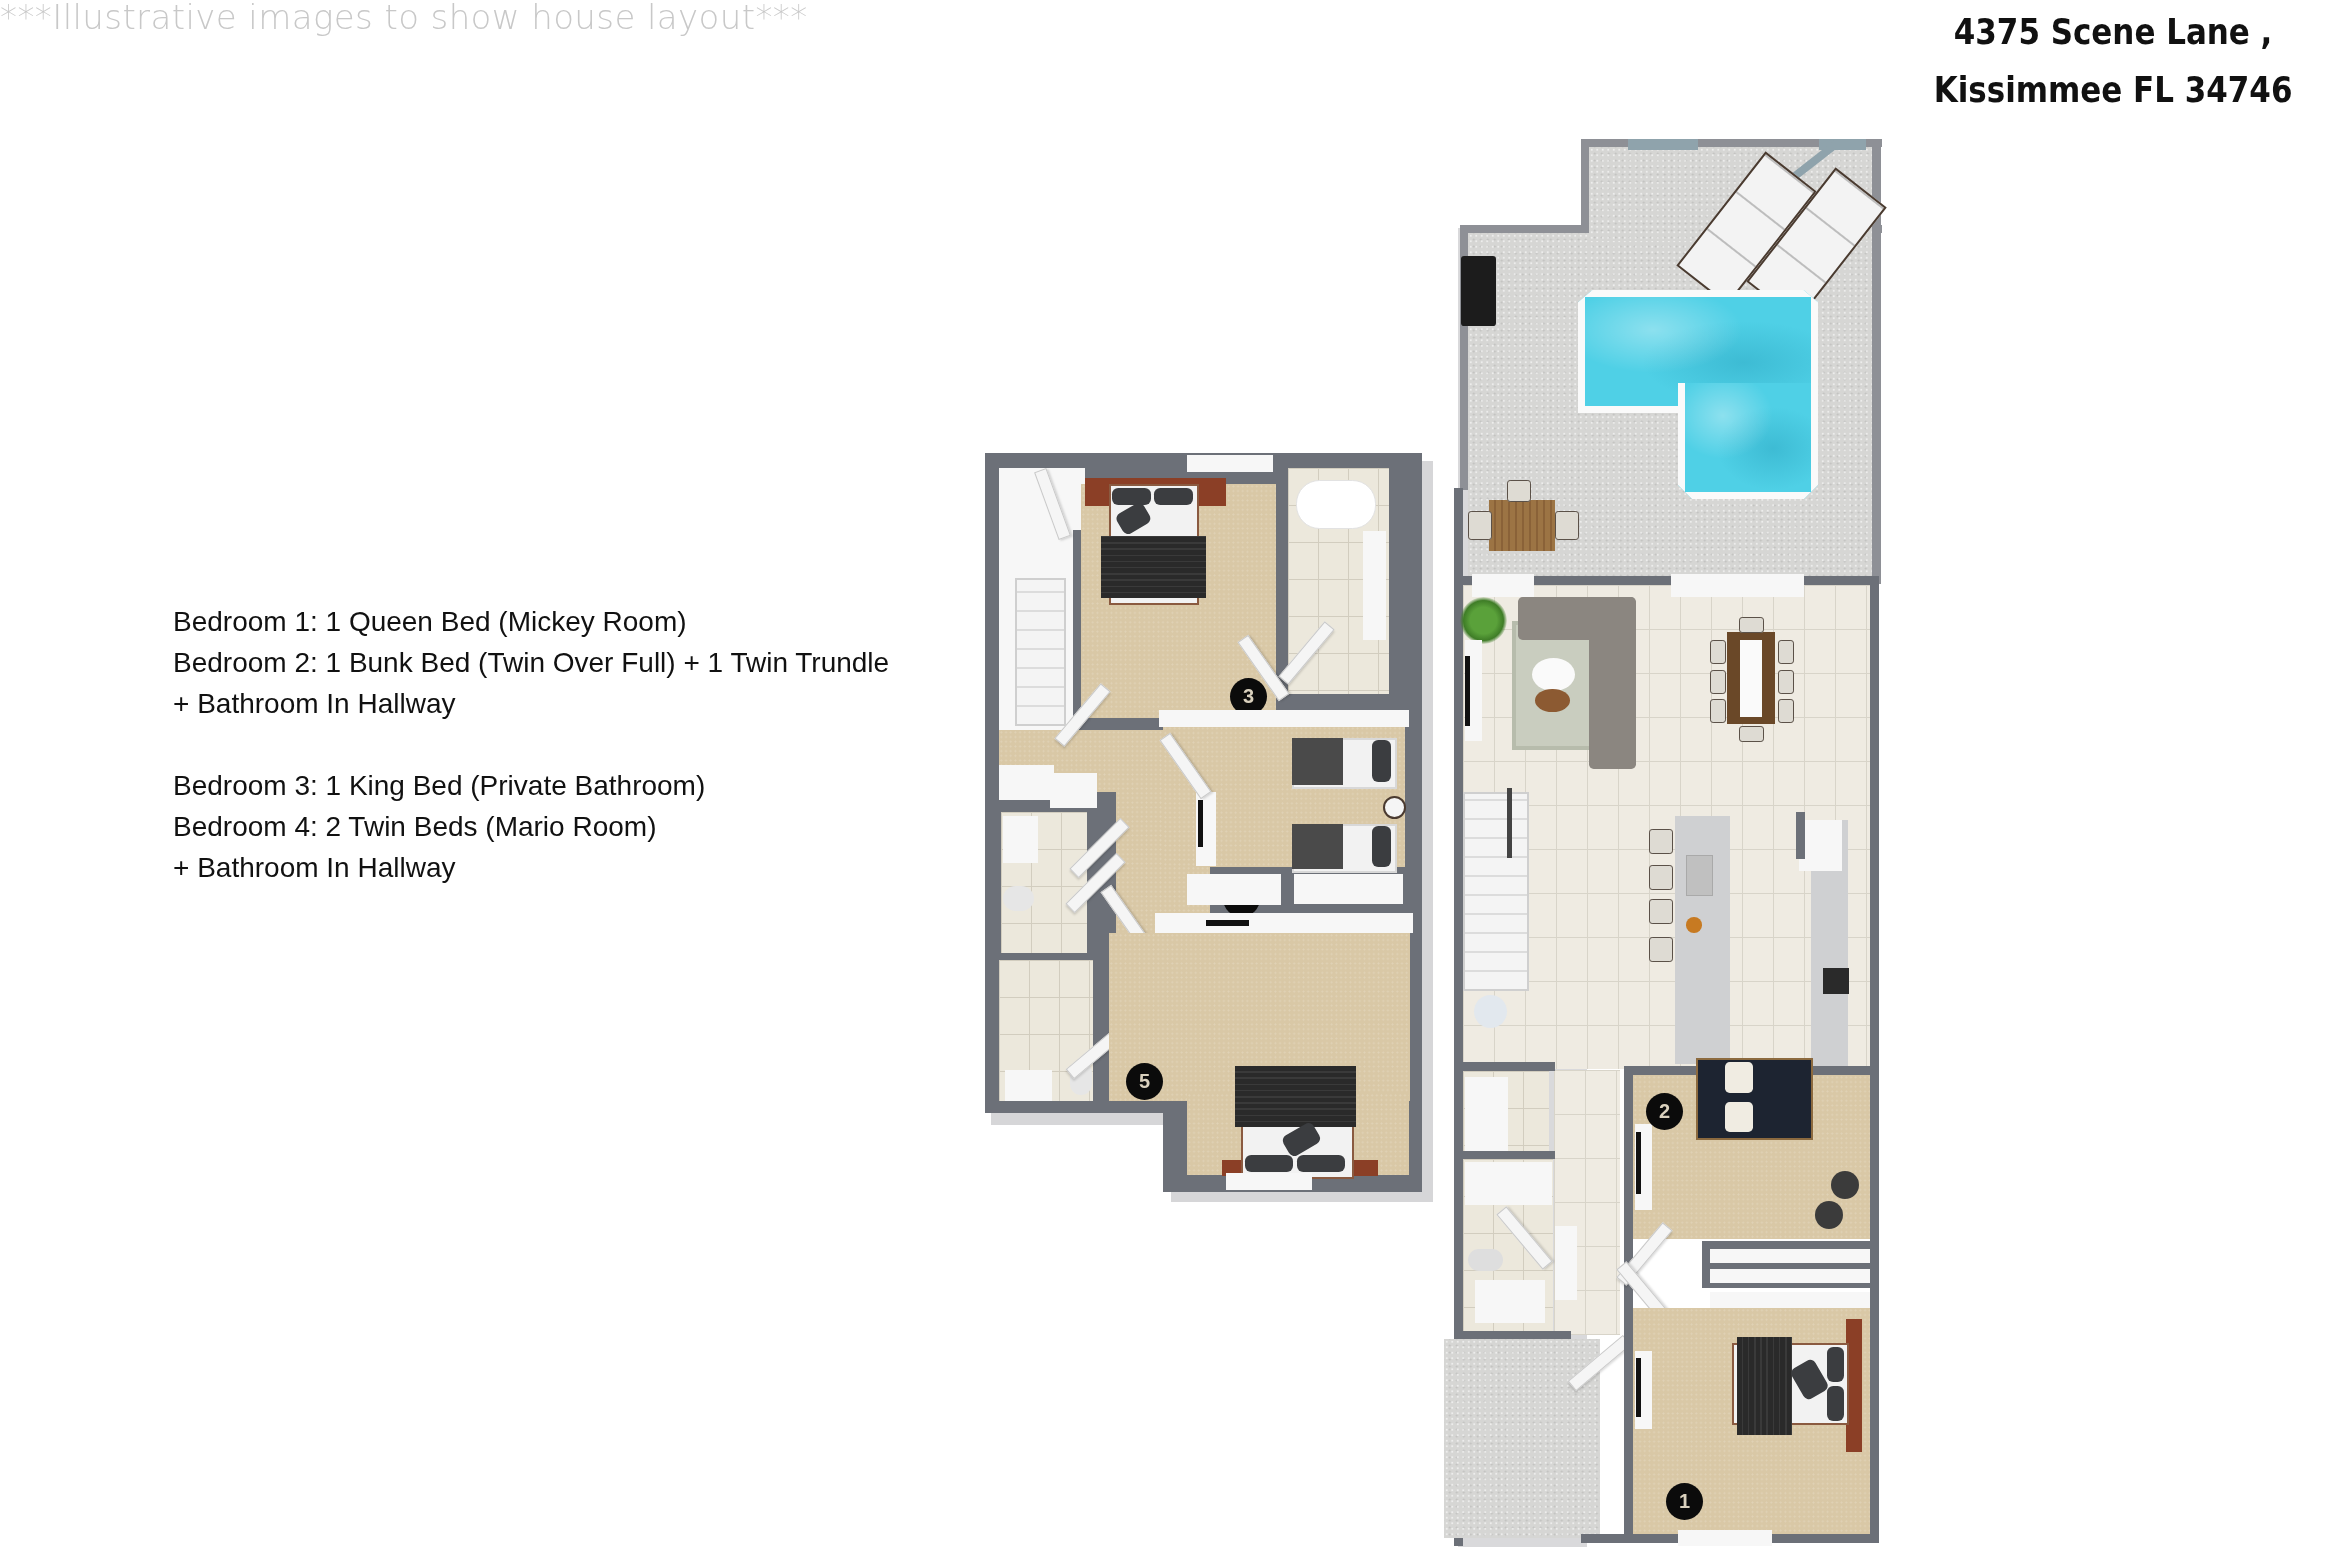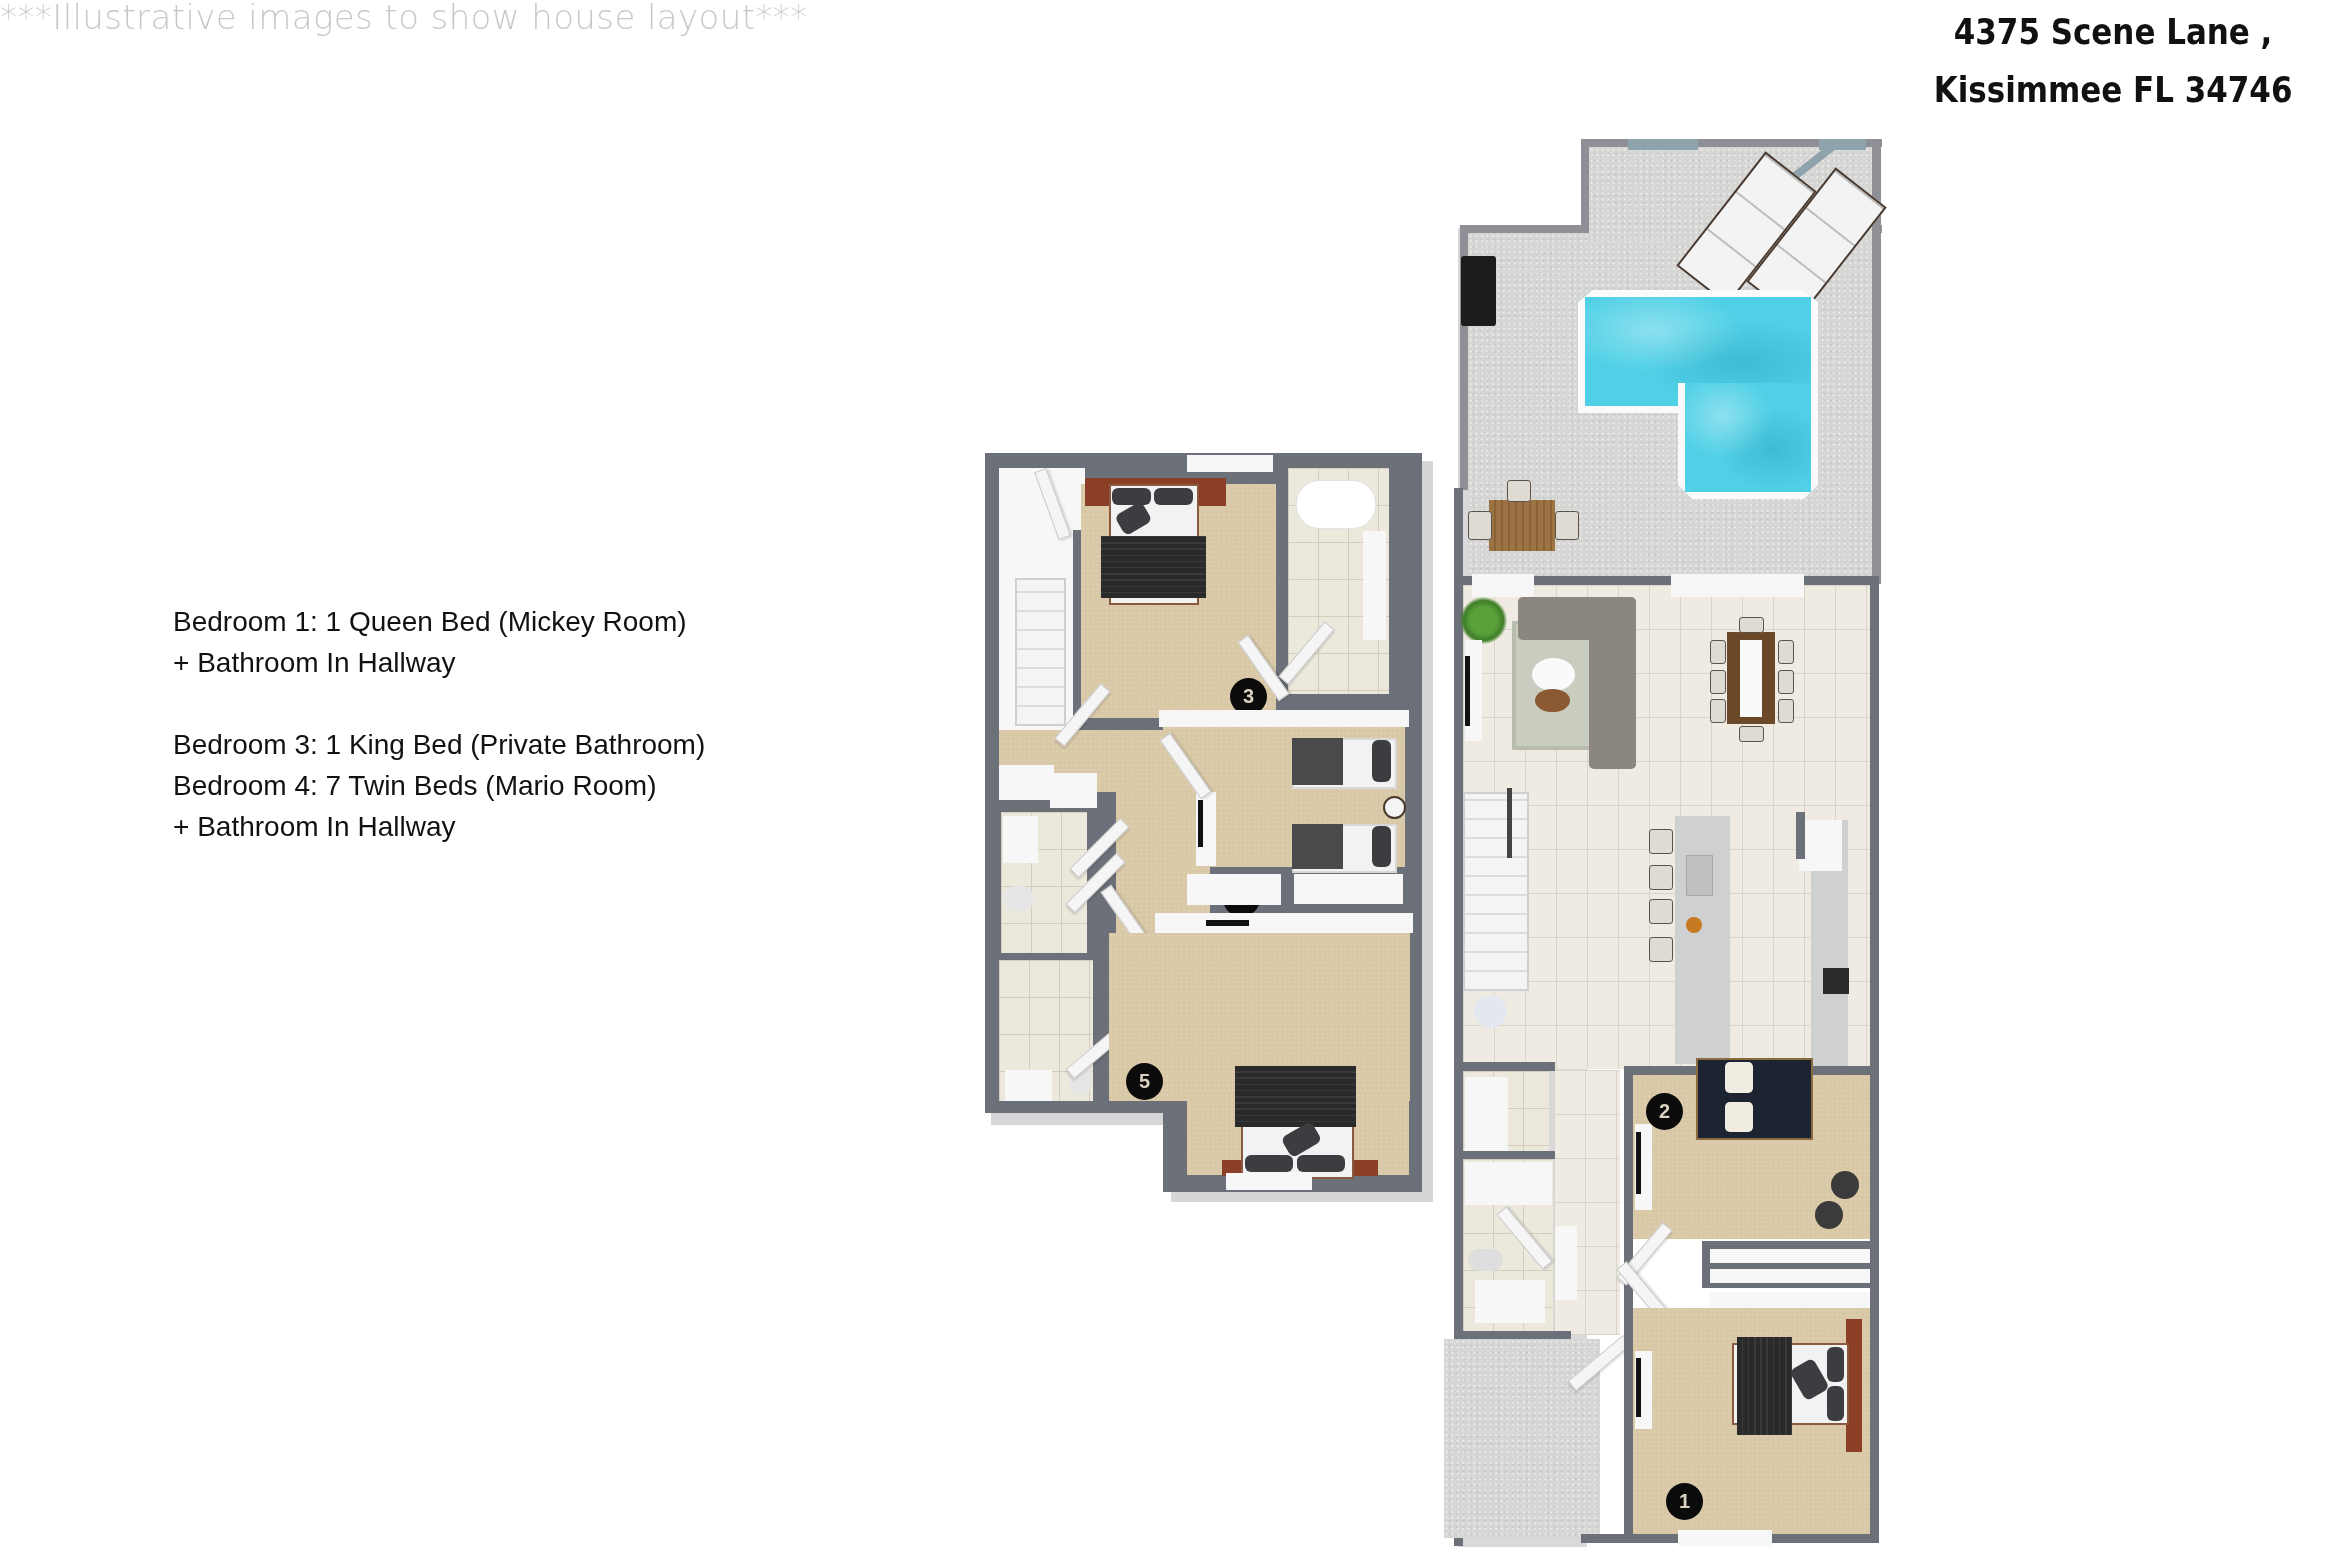--- a/index.html
+++ b/index.html
@@ -37,24 +37,25 @@
 
 <div class="watermark">***Illustrative images to show house layout***</div>
 
 <div class="address">
   <div>4375 Scene Lane ,</div>
   <div>Kissimmee FL 34746</div>
 </div>
 
 <div class="legend">
   <div class="line">Bedroom 1: 1 Queen Bed (Mickey Room)</div>
+  <div class="line">Bedroom 2: 1 Bunk Bed (Twin Over Full) + 1 Twin Trundle</div>
   <div class="line">+ Bathroom In Hallway</div>
   <div class="gap"></div>
   <div class="line">Bedroom 3: 1 King Bed (Private Bathroom)</div>
-  <div class="line">Bedroom 4: 7 Twin Beds (Mario Room)</div>
+  <div class="line">Bedroom 4: 2 Twin Beds (Mario Room)</div>
   <div class="line">+ Bathroom In Hallway</div>
 </div>
 
 <div class="plan" style="left:0;top:0;width:2342px;height:1561px;pointer-events:none;">
 
   <div style="position:absolute;left:991px;top:461px;width:442px;height:664px;background:#d6d6d8;"></div>
   <div style="position:absolute;left:1171px;top:1116px;width:262px;height:86px;background:#d6d6d8;"></div>
 
   <div class="wall" style="left:985px;top:453px;width:437px;height:660px;"></div>
   <div class="wall" style="left:1163px;top:1109px;width:259px;height:83px;"></div>

